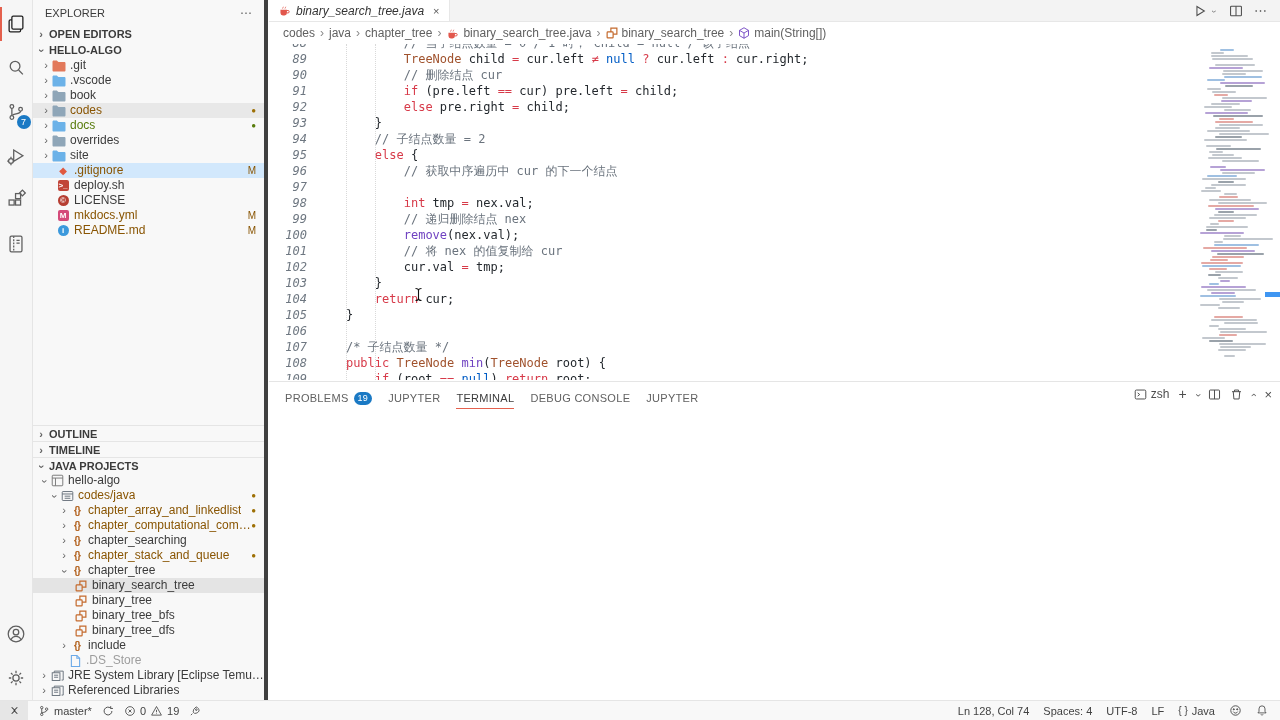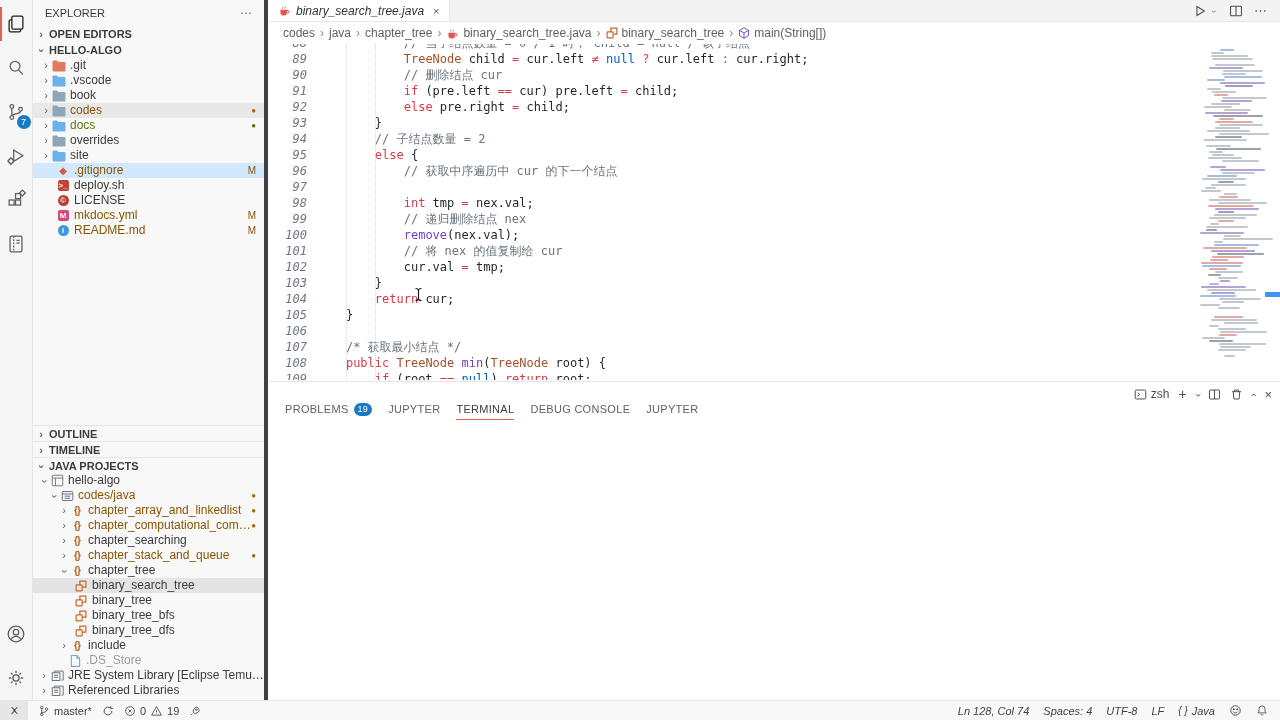--- a/index.html
+++ b/index.html
@@ -71,38 +71,38 @@
   .tk-k { color:#d73a49; } .tk-t { color:#a0522d; } .tk-f { color:#6f42c1; }
   .tk-c { color:#005cc5; } .tk-m { color:#6a737d; } .tk-o { color:#d73a49; } .tk-p { color:#24292e;text-align:center; }
   .iguide { position:absolute; top:0; bottom:0; width:0; border-left:1px dotted #d9d9d9; }
   .minimap { position:absolute; right:0; top:0; width:88px; height:336px; background:#fff; padding:2px 4px 0 6px; }
   .mline { height:2px; margin-bottom:1px; border-radius:1px; }
   .bluebar { position:absolute; right:0; top:248px; width:15px; height:5px; background:#3f96f2; }
   .mouse-ibeam { position:absolute; left:145px; top:243px; color:#111; }
   
   .panel { position:absolute; top:381px; left:0; right:0; height:319px; background:#fff; border-top:1px solid #e5e5e5; }
   .panel-h { height:24px; display:flex; align-items:center; padding:0 8px; font-size:11px; color:#616161; }
-  .ptab { margin:15px 8px; height:100%; display:flex; align-items:center; gap:5px; position:relative; letter-spacing:.3px; }
+  .ptab { margin:4px 8px; height:100%; display:flex; align-items:center; gap:5px; position:relative; letter-spacing:.3px; }
   .ptab.active { color:#3b3b3b; }
   .ptab.active::after { content:""; position:absolute; left:0; right:0; bottom:1px; height:1px; background:#e4604d; }
   .pbadge { background:#1a79c4; color:#fff; border-radius:8px; padding:0 4px; font-size:9px;
     height:13px; line-height:13px; min-width:13px; text-align:center; }
   .panel-actions { margin-left:auto; display:flex; align-items:center; gap:9px; color:#4d4d4d; font-size:12px; }
   .panel-actions .chev { width:auto; }
   .term { padding:7px 0 0 6px; font-family:"DejaVu Sans Mono","Liberation Mono",monospace;
     font-size:12px; color:#24292e; display:flex; align-items:center; }
   .term-dot { width:7px; height:7px; border:1px solid #9a9a9a; border-radius:50%; margin-right:7px; flex:none; }
   
   .statusbar { position:absolute; bottom:0; left:0; width:1280px; height:20px; background:#f8f8f8;
     border-top:1px solid #e5e5e5; display:flex; align-items:center; font-size:11px; color:#424242; }
   .sb-remote { width:28px; height:100%; display:flex; align-items:center; justify-content:center;
     background:#e6e6e6; color:#3b3b3b; flex:none; }
   .st-item { display:flex; align-items:center; gap:4px; margin-left:10px; white-space:nowrap; }
   .st-right { margin-left:auto; display:flex; align-items:center; gap:14px; padding-right:12px; }
-  .st-right .st-item { margin-left:0;font-style:italic; }
+  .st-right .st-item { margin-left:0; }
   svg { display:block; }
 </style>
 </head>
 <body>
 
 <div class="activitybar">
   <div class="ab-item active">
     <svg width="22" height="22" viewBox="0 0 24 24" fill="none" stroke="currentColor" stroke-width="1.4">
         <rect x="7.5" y="3.5" width="12" height="14" rx="1.5"></rect>
         <path d="M7.5 7.5H6A1.5 1.5 0 0 0 4.5 9v10A1.5 1.5 0 0 0 6 20.5h9.5A1.5 1.5 0 0 0 17 19v-1.5"></path>
@@ -511,21 +511,21 @@
         <div class="cl"><span class="ln">97</span></div>
         <div class="cl"><span class="ln">98</span><span class="lt">            <span class="tk-k">int</span><span class="tk-p"> tmp </span><span class="tk-o">=</span><span class="tk-p"> nex.val;</span></span></div>
         <div class="cl"><span class="ln">99</span><span class="lt">            <span class="tk-m">// 递归删除结点 nex</span></span></div>
         <div class="cl"><span class="ln">100</span><span class="lt">            <span class="tk-f">remove</span><span class="tk-p">(nex.val);</span></span></div>
         <div class="cl"><span class="ln">101</span><span class="lt">            <span class="tk-m">// 将 nex 的值复制给 cur</span></span></div>
         <div class="cl"><span class="ln">102</span><span class="lt">            <span class="tk-p">cur.val </span><span class="tk-o">=</span><span class="tk-p"> tmp;</span></span></div>
         <div class="cl"><span class="ln">103</span><span class="lt">        <span class="tk-p">}</span></span></div>
         <div class="cl"><span class="ln">104</span><span class="lt">        <span class="tk-k">return</span><span class="tk-p"> cur;</span></span></div>
         <div class="cl"><span class="ln">105</span><span class="lt">    <span class="tk-p">}</span></span></div>
         <div class="cl"><span class="ln">106</span><span class="lt"></span></div>
-        <div class="cl"><span class="ln">107</span><span class="lt">    <span class="tk-m">/* 获取最小结点 */</span></span></div>
+        <div class="cl"><span class="ln">107</span><span class="lt">    <span class="tk-m">/* 子结点数量 */</span></span></div>
         <div class="cl"><span class="ln">108</span><span class="lt">    <span class="tk-k">public</span><span class="tk-p"> </span><span class="tk-t">TreeNode</span><span class="tk-p"> </span><span class="tk-f">min</span><span class="tk-p">(</span><span class="tk-t">TreeNode</span><span class="tk-p"> root) {</span></span></div>
         <div class="cl"><span class="ln">109</span><span class="lt">        <span class="tk-k">if</span><span class="tk-p"> (root </span><span class="tk-o">==</span><span class="tk-p"> </span><span class="tk-c">null</span><span class="tk-p">) </span><span class="tk-k">return</span><span class="tk-p"> root;</span></span></div>
       </div>
     <div class="minimap" id="minimap">
         <div class="mline" style="background: transparent;"></div>
         <div class="mline" style="margin-left: 22px; width: 14px; background: rgb(159, 192, 226);"></div>
         <div class="mline" style="margin-left: 13px; width: 13px; background: rgb(195, 200, 206);"></div>
         <div class="mline" style="margin-left: 13px; width: 37px; background: rgb(195, 200, 206);"></div>
         <div class="mline" style="margin-left: 14px; width: 41px; background: rgb(195, 200, 206);"></div>
         <div class="mline" style="background: transparent;"></div>

